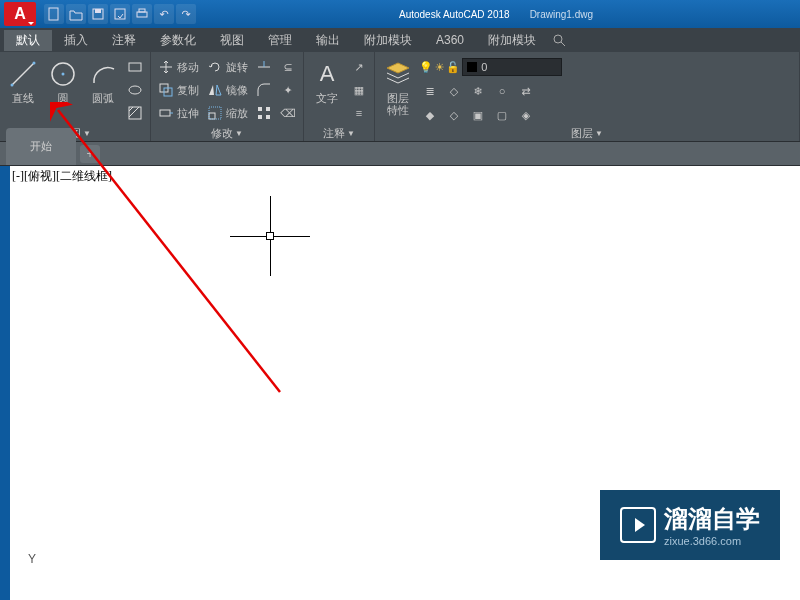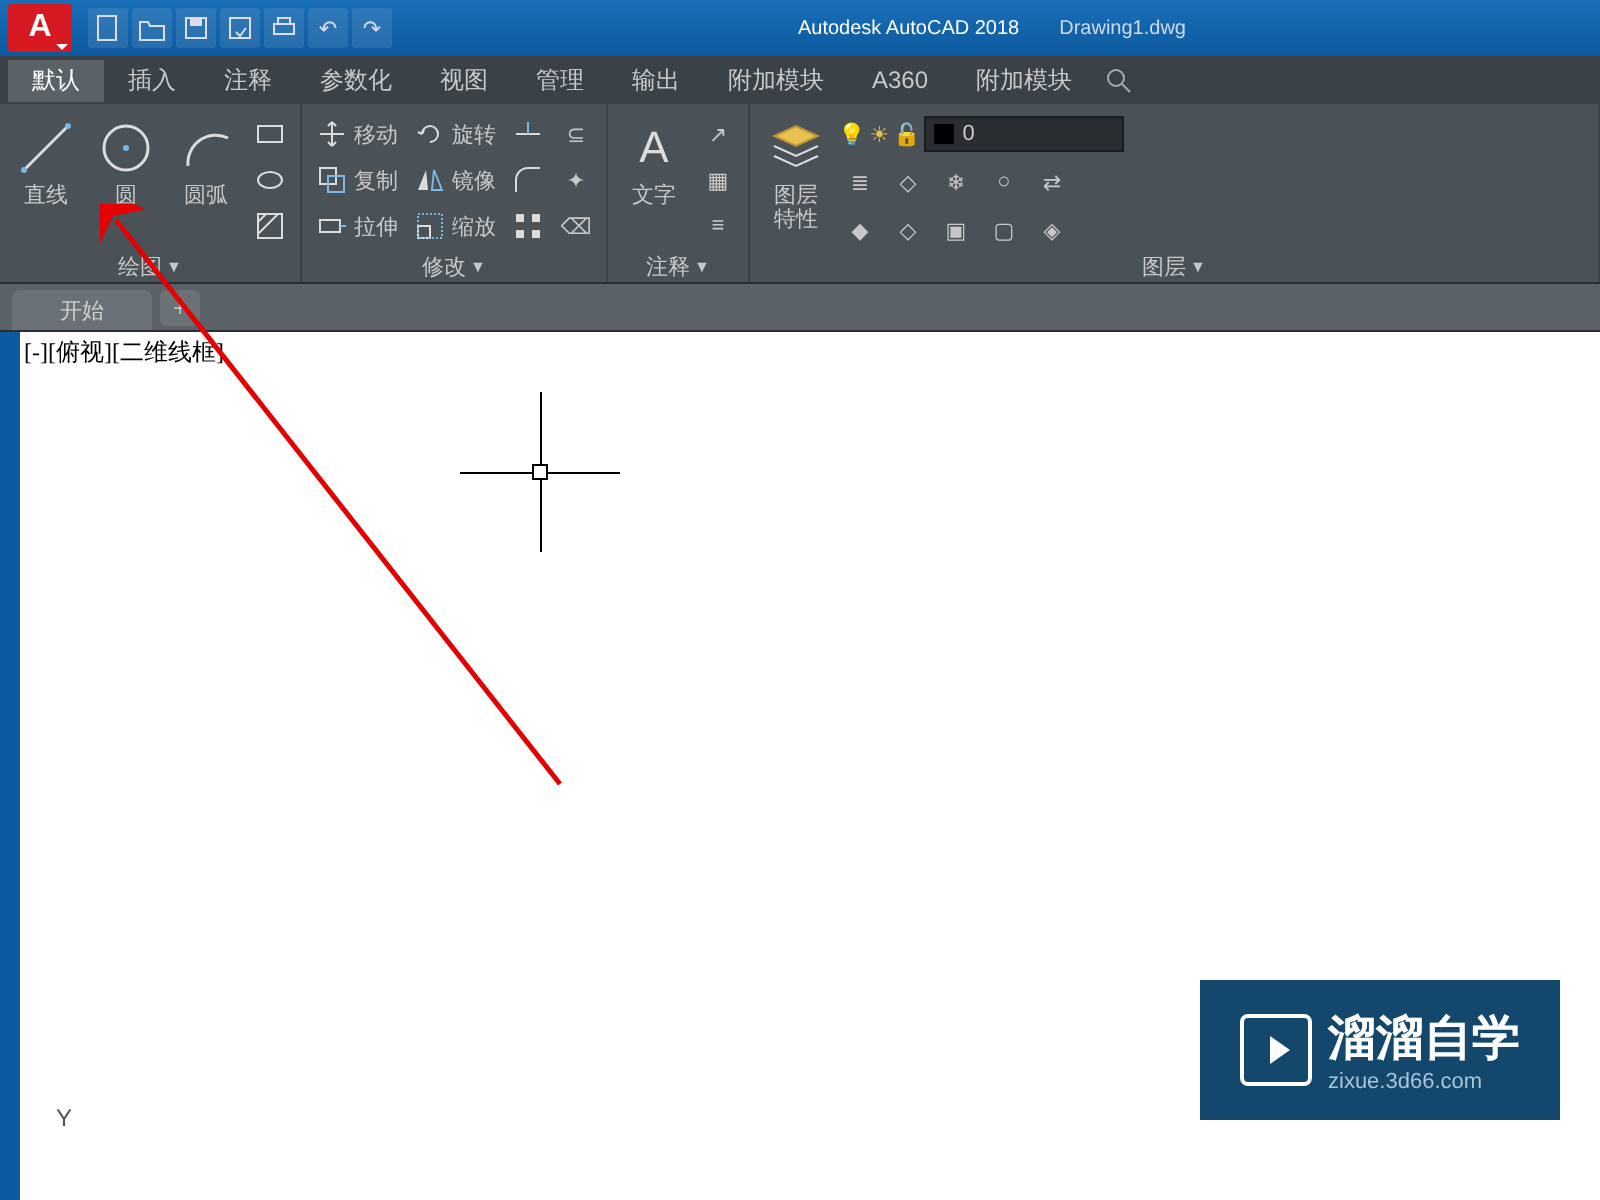--- a/index.html
+++ b/index.html
@@ -29,21 +29,21 @@
 .big-btn-label { color: #c8c8c8; font-size: 11px; text-align: left; line-height: 12px; }
 
 .small-btn-col { display: flex; flex-direction: column; gap: 1px; padding-top: 2px; align-items: flex-end; }
 .small-btn { height: 22px; display: flex; align-items: center; gap: 3px; padding: 0 3px; cursor: pointer; color: #c8c8c8; font-size: 11px; }
 .small-btn-icon { width: 16px; height: 16px; display: flex; align-items: center; justify-content: center; }
 
 .layer-row { display: flex; align-items: center; gap: 2px; height: 22px; }
 .layer-combo { width: 100px; height: 18px; background: #2a2e32; border: 1px solid #1a1d20; color: #c8c8c8; font-size: 11px; display: flex; align-items: center; padding: 0 4px; }
 
 .tabbar { height: 24px; background: #5a6268; display: flex; align-items: flex-end; padding: 0 6px; border-bottom: 1px solid #2a2e32; }
-.tab { height: 20px; padding: 0 24px; background: #6a7278; color: #d0d0d0; font-size: 11px; display: flex; align-items: center; border-radius: 4px 4px 0 0; margin-right: 4px; cursor: pointer; position: relative; }
+.tab { height: 37px; padding: 0 24px; background: #6a7278; color: #d0d0d0; font-size: 11px; display: flex; align-items: center; border-radius: 4px 4px 0 0; margin-right: 4px; cursor: pointer; position: relative; }
 .tab.file { background: #3a4147; color: #fff; }
 .tab-close { margin-left: 8px; color: #999; font-size: 10px; }
 .tab-add { width: 20px; height: 18px; background: #6a7278; color: #c0c0c0; display: flex; align-items: center; justify-content: center; font-size: 12px; border-radius: 3px; cursor: pointer; margin-bottom: 2px; }
 
 .canvas-area { position: absolute; top: 166px; left: 10px; right: 0; bottom: 0; background: #fff; }
 .viewport-label { position: absolute; top: 2px; left: 2px; font-size: 12px; color: #000; font-family: SimSun, serif; }
 .crosshair-h { position: absolute; width: 80px; height: 1px; background: #000; top: 70px; left: 220px; }
 .crosshair-v { position: absolute; width: 1px; height: 80px; background: #000; top: 30px; left: 260px; }
 .crosshair-box { position: absolute; width: 8px; height: 8px; border: 1px solid #000; top: 66px; left: 256px; background: #fff; }
 

